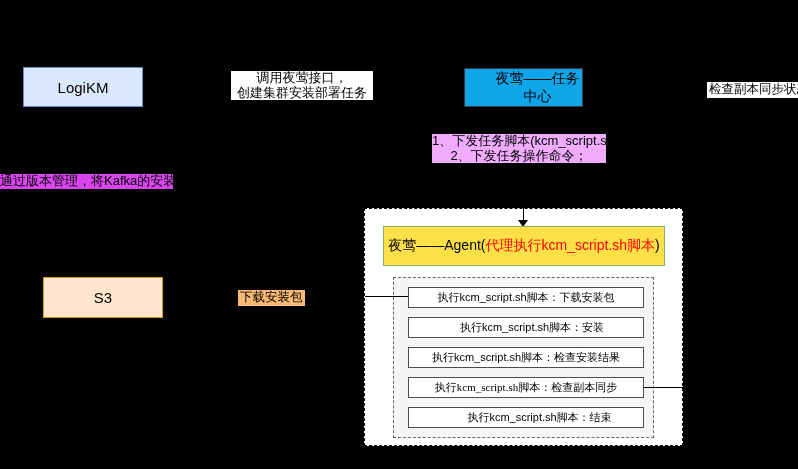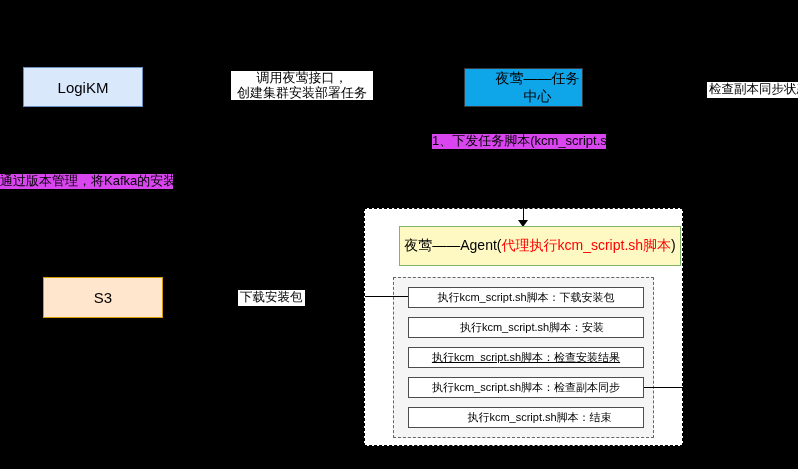--- a/index.html
+++ b/index.html
@@ -52,21 +52,21 @@
     position: absolute;
     left: 408px; width: 236px; height: 21px;
     display: flex; align-items: center; justify-content: center;
     font-size: 11px;
     color: #000000;
     border: 1px solid #4d4d4d;
   }
   .task-0 { top: 287px; }
   .task-1 { top: 317px; padding-left: 12px; }
   .task-2 { top: 347px; }
-  .task-3 { top: 377px; }
+  .task-3 { top: 377px; font-family: Liberation Serif, serif; }
   .task-4 { top: 407px; padding-left: 27px; }
   .connector { position: absolute; height: 1px; }
   .connector-download   { left: 365px; top: 296px; width: 43px; }
   .connector-check-sync { left: 644px; top: 387px; width: 39px; }
   .arrow-stem { position: absolute; left: 523px; top: 208px; width: 1px; height: 13px; }
   .arrow-head {
     position: absolute; left: 518px; top: 220px;
     width: 0; height: 0;
     border-left: 5px solid transparent;
     border-right: 5px solid transparent;
@@ -82,47 +82,48 @@
 
   <div class="edge-label label-call-api" style="background: rgb(255, 255, 255);">
     <div>调用夜莺接口，</div>
     <div>创建集群安装部署任务</div>
   </div>
 
   <div class="node node-task-center" style="background: #0ea5e9; border-color: rgb(54, 57, 61); padding-left: 28px;">夜莺——任务中心</div>
 
   <div class="edge-label label-check-sync" style="background: rgb(255, 255, 255);">检查副本同步状态</div>
 
-  <div class="edge-label label-dispatch" style="background: #d946ef;">
+  <div class="edge-label label-dispatch" style="background: #f0abfc;">
     <div>1、下发任务脚本(kcm_script.sh)；</div>
+    <div>2、下发任务操作命令；</div>
   </div>
 
   <div class="edge-label label-upload" style="background: #d946ef;">
     <div>通过版本管理，将Kafka的安装包，</div>
   </div>
 
   <div class="node node-s3" style="background: rgb(255, 230, 204); border-color: rgb(215, 155, 0); margin-left: 20px;">S3</div>
 
-  <div class="edge-label label-download" style="background: #ffffff;">下载安装包</div>
+  <div class="edge-label label-download" style="background: #fdba74;">下载安装包</div>
 
   <div class="outer-container" style="background: rgb(255, 255, 255); border-color: rgb(0, 0, 0);"></div>
 
   <div class="arrow-stem" style="background: rgb(0, 0, 0);"></div>
   <div class="arrow-head" style="border-top-color: rgb(0, 0, 0);"></div>
 
-  <div class="node node-agent" style="background: #fef9c3; border-color: rgb(130, 179, 102); margin-left: 16px;">
+  <div class="node node-agent" style="background: #fde047; border-color: rgb(130, 179, 102);">
     <span>
       <span>夜莺——Agent(</span><span style="color: rgb(255, 0, 0);">代理执行kcm_script.sh脚本</span><span>)</span>
     </span>
   </div>
 
   <div class="inner-container" style="background: rgb(245, 245, 245); border-color: rgb(102, 102, 102);"></div>
 
   <div class="connector connector-download" style="background: rgb(0, 0, 0);"></div>
   <div class="connector connector-check-sync" style="background: rgb(0, 0, 0);"></div>
 
   <div class="task-box task-0" style="background: rgb(255, 255, 255); border-color: rgb(77, 77, 77);">执行kcm_script.sh脚本：下载安装包</div>
   <div class="task-box task-1" style="background: rgb(255, 255, 255); border-color: rgb(77, 77, 77);">执行kcm_script.sh脚本：安装</div>
-  <div class="task-box task-2" style="background: rgb(255, 255, 255); border-color: rgb(77, 77, 77); text-decoration: underline;">执行kcm_script.sh脚本：检查安装结果</div>
+  <div class="task-box task-2" style="background: rgb(255, 255, 255); border-color: rgb(77, 77, 77);">执行kcm_script.sh脚本：检查安装结果</div>
   <div class="task-box task-3" style="background: rgb(255, 255, 255); border-color: rgb(77, 77, 77);">执行kcm_script.sh脚本：检查副本同步</div>
   <div class="task-box task-4" style="background: rgb(255, 255, 255); border-color: rgb(77, 77, 77);">执行kcm_script.sh脚本：结束</div>
 
 </div>
 
 </body></html>

